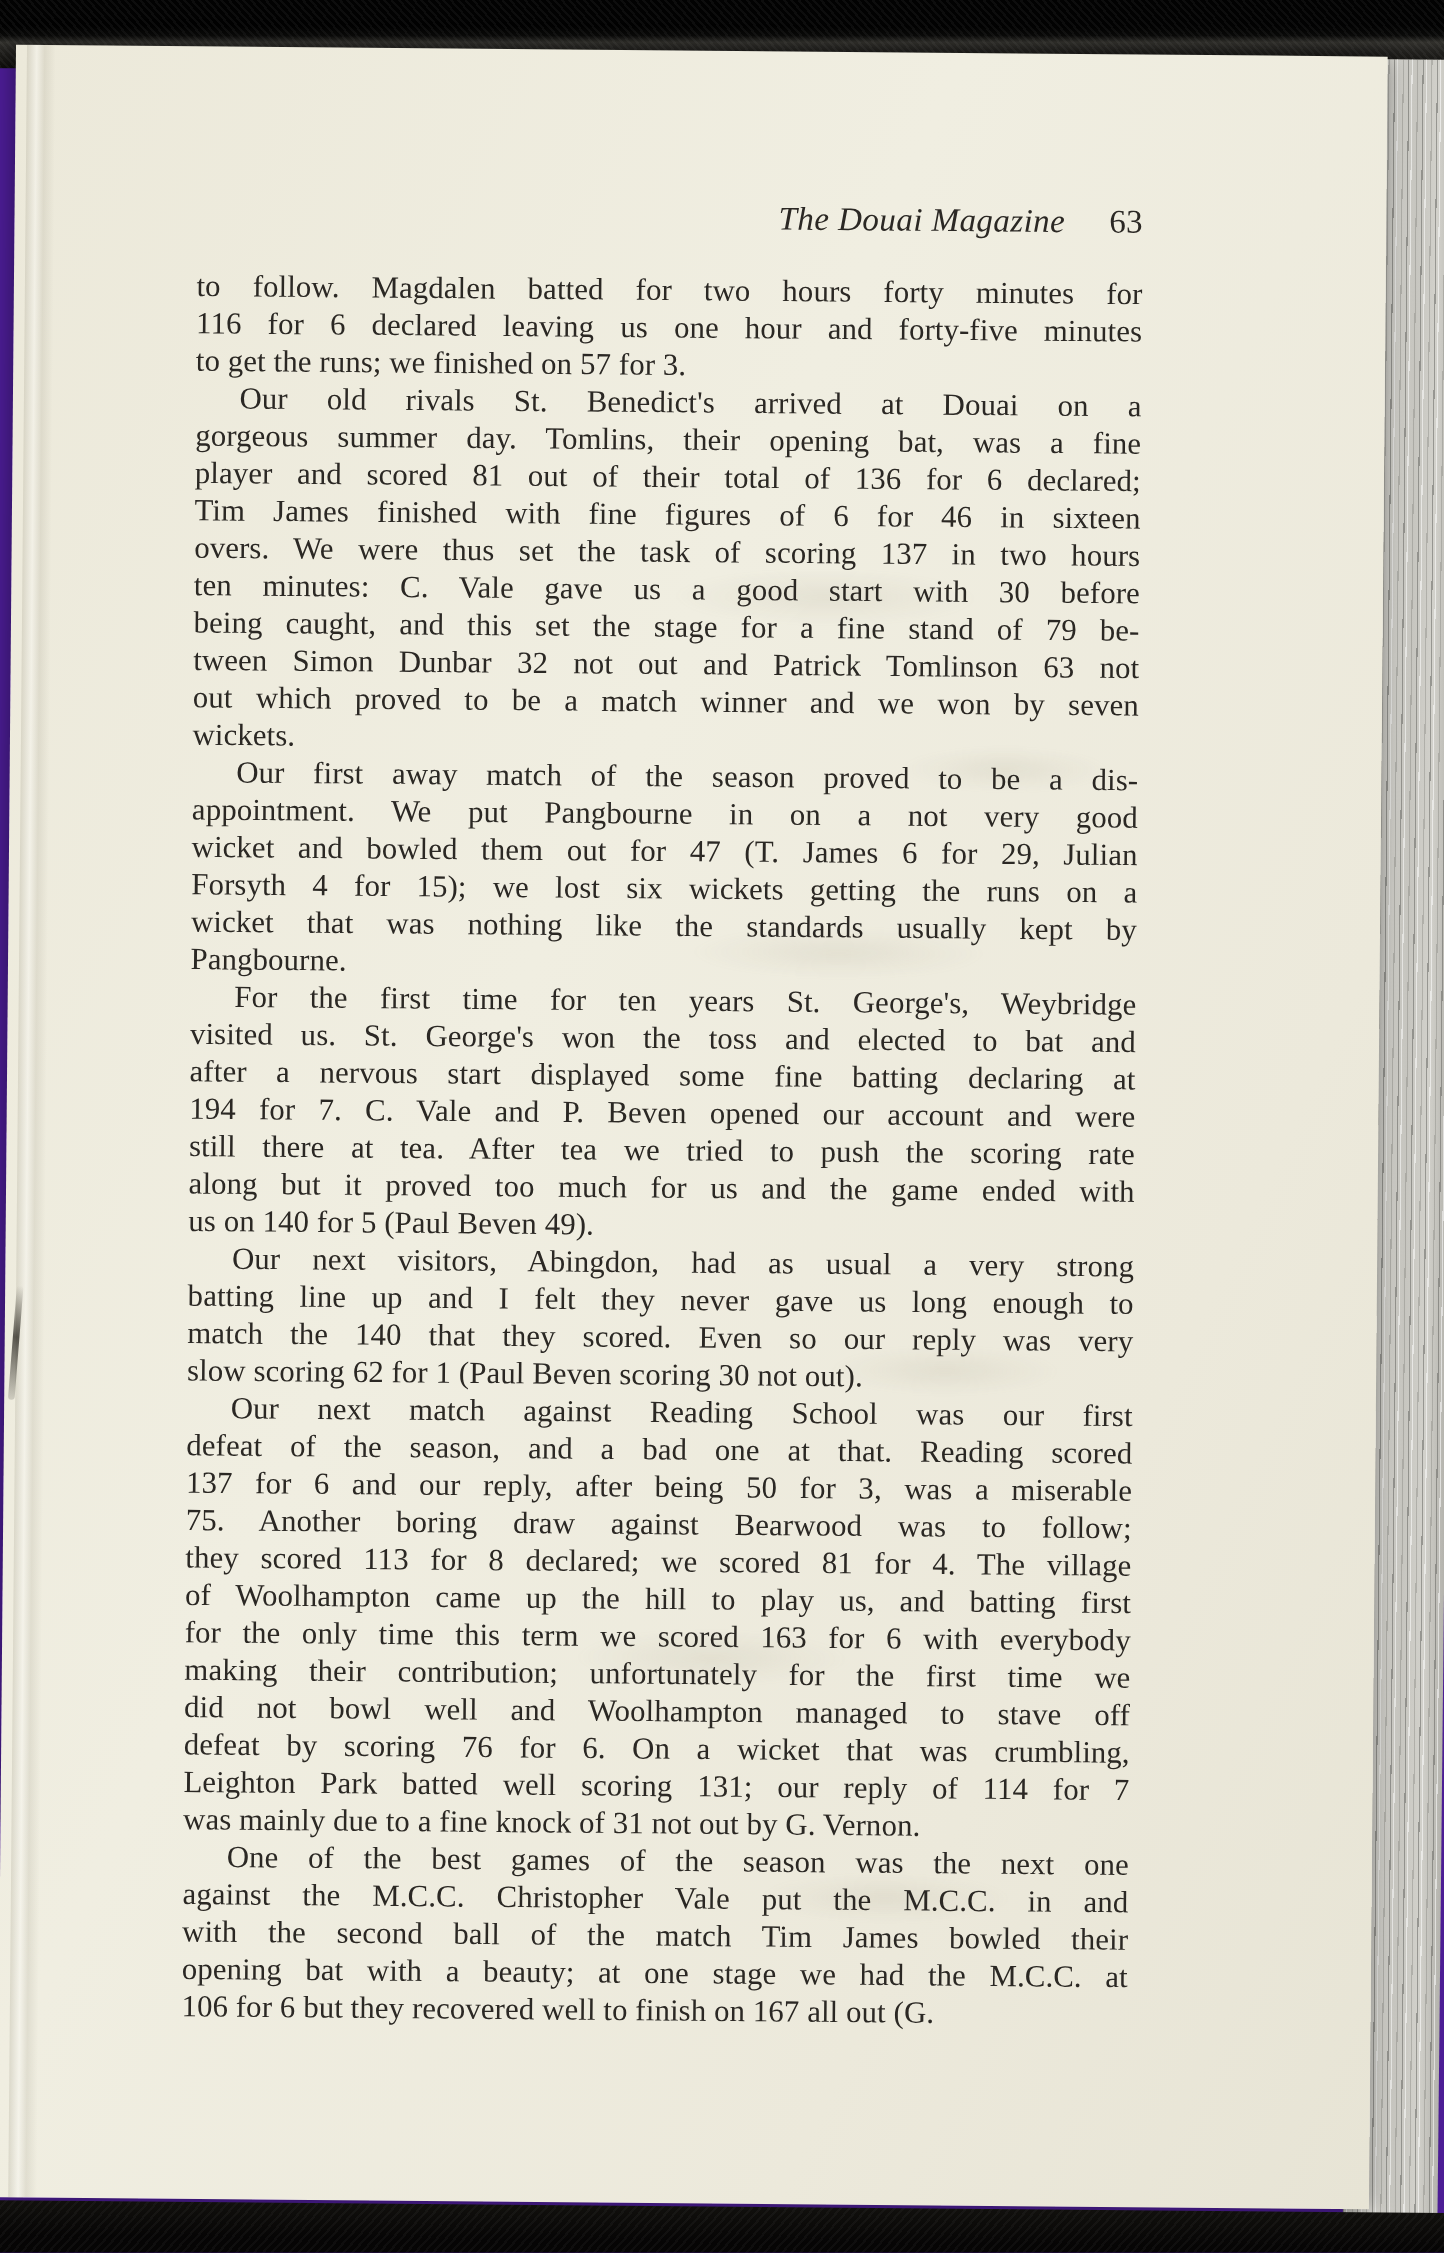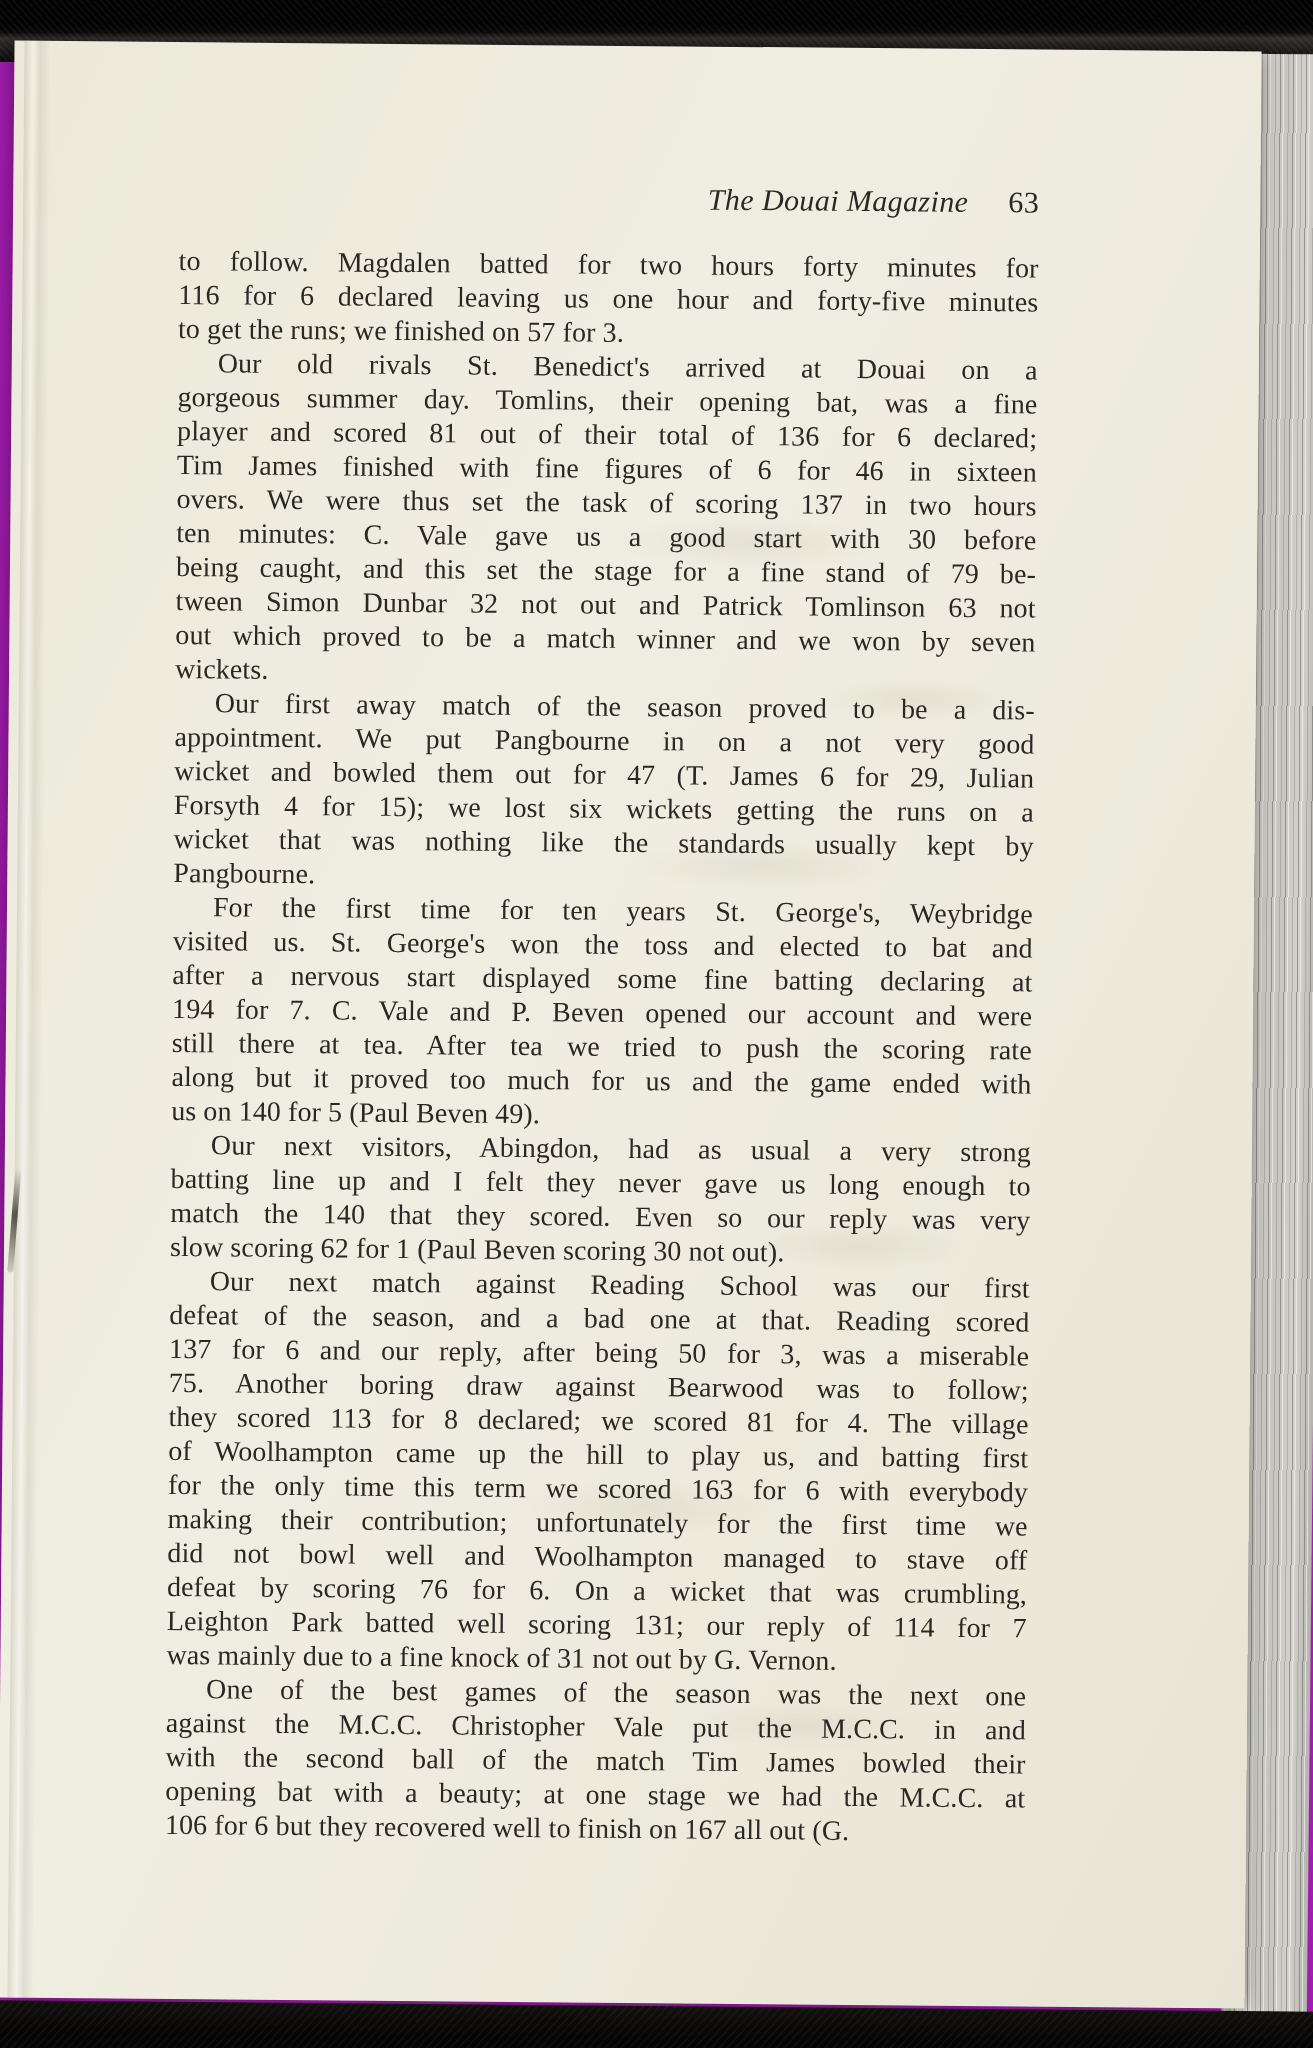--- a/index.html
+++ b/index.html
@@ -2,21 +2,21 @@
 <html><head>
 <meta charset="utf-8">
 <style>
   html, body { margin: 0; padding: 0; }
   body { background: #000; }
   .scene {
     position: relative;
     width: 1313px;
     height: 2048px;
     overflow: hidden;
-    background: #a21caf;
+    background: #4c1d95;
     font-family: "Liberation Serif", "DejaVu Serif", serif;
   }
   
   .binding-top {
     position: absolute; left: 0; top: 0; right: 0; height: 62px;
     background:
       repeating-linear-gradient(48deg, rgba(255,255,255,0.045) 0 2px, transparent 2px 5px),
       linear-gradient(180deg, #020202 0 38%, #0a0a09 52%, #31302c 62%, #23221f 74%, #0d0c0a 100%);
     z-index: 1;
   }

